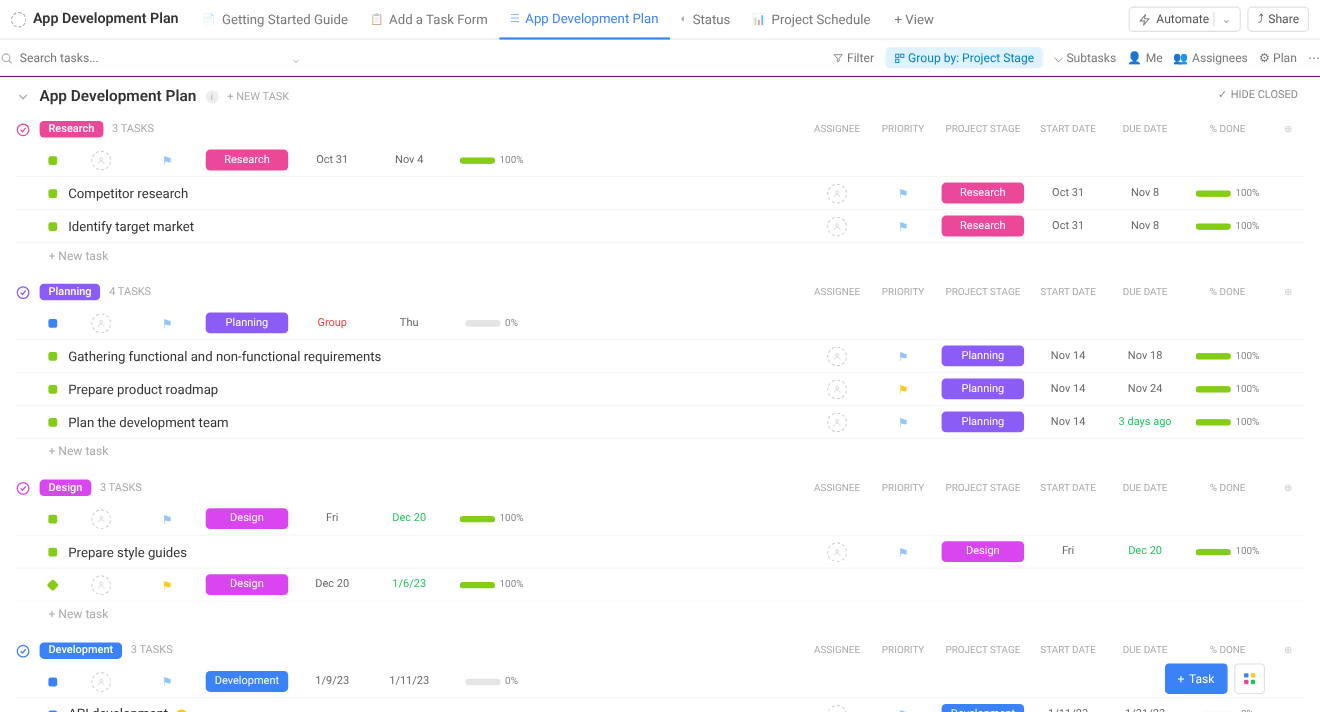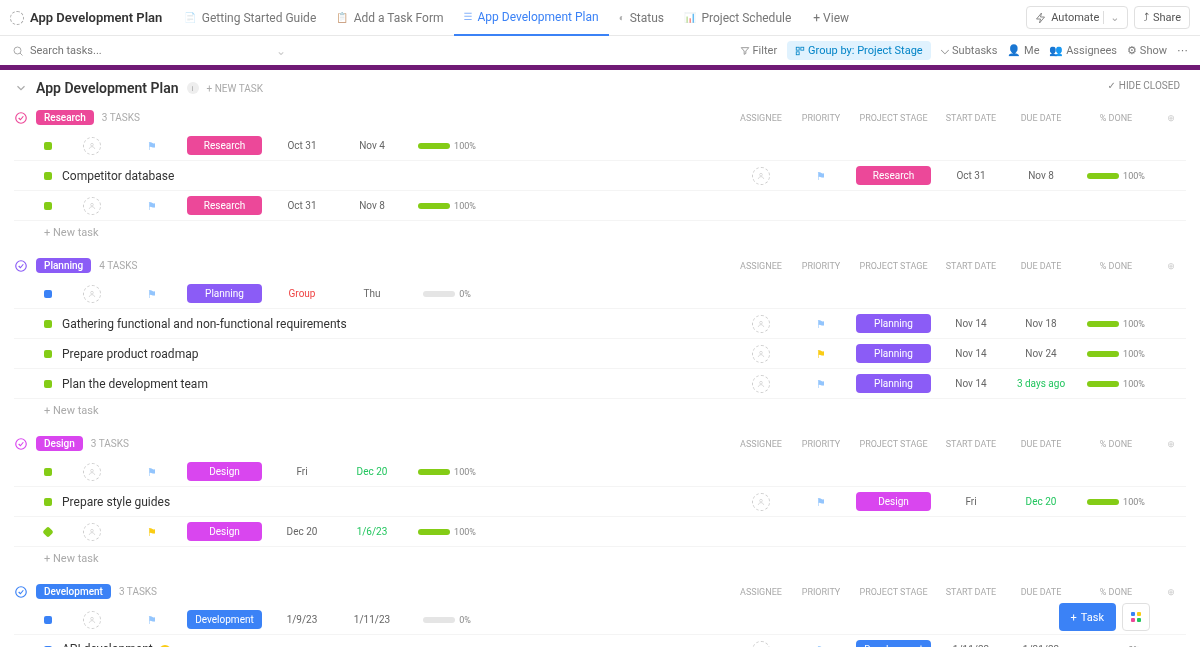--- a/index.html
+++ b/index.html
@@ -6,21 +6,21 @@
 body{background:#fff;color:#333;font-size:12px;width:1200px;height:647px;overflow:hidden;position:relative}
 .header{display:flex;align-items:center;height:36px;border-bottom:1px solid #e8e8e8;padding:0 10px}
 .header-left{display:flex;align-items:center;flex:1;gap:2px}
 .app-title{font-weight:600;font-size:13px;color:#333;display:flex;align-items:center;gap:6px;margin-right:10px}
 .app-title-icon{width:14px;height:14px;border:1.5px dashed #aaa;border-radius:50%}
 .tab{display:flex;align-items:center;gap:5px;padding:0 10px;height:36px;color:#777;cursor:pointer;font-size:12px}
 .tab.active{color:#3b82f6;border-bottom:2px solid #3b82f6}
 .tab-icon{width:12px;height:12px}
 .header-right{display:flex;align-items:center;gap:6px}
 .btn-light{display:flex;align-items:center;gap:4px;padding:4px 8px;border:1px solid #e0e0e0;border-radius:4px;background:#fff;color:#555;cursor:pointer;font-size:11px}
-.toolbar{display:flex;align-items:center;height:34px;border-bottom:5px solid #701a75;padding:0 12px}
+.toolbar{display:flex;align-items:center;height:34px;border-bottom:1px solid #701a75;padding:0 0}
 .search-box{display:flex;align-items:center;gap:6px;flex:1;color:#aaa}
 .search-input{border:none;outline:none;font-size:11px;color:#666;width:200px}
 .toolbar-right{display:flex;align-items:center;gap:10px;font-size:11px;color:#777}
 .tool-item{display:flex;align-items:center;gap:3px;cursor:pointer}
 .group-by{background:#e0f2fe;color:#0284c7;padding:3px 8px;border-radius:4px}
 .content{padding:10px 14px;overflow-y:auto;height:calc(100% - 70px)}
 .list-title{display:flex;align-items:center;gap:8px;margin-bottom:8px}
 .list-title-text{font-weight:600;font-size:14px;color:#333}
 .new-task-link{color:#aaa;font-size:10px;cursor:pointer}
 .hide-closed{position:absolute;right:20px;top:80px;font-size:10px;color:#888;display:flex;align-items:center;gap:3px}
@@ -144,21 +144,21 @@
     <div class="tool-item">
       <span>👤</span>
       <span>Me</span>
     </div>
     <div class="tool-item">
       <span>👥</span>
       <span>Assignees</span>
     </div>
     <div class="tool-item">
       <span>⚙</span>
-      <span>Show</span>
+      <span>Plan</span>
     </div>
     <div class="tool-item">⋯</div>
   </div>
 </div>
 
 <div class="content">
   <div class="list-title">
     <svg width="14" height="14" viewBox="0 0 24 24" fill="none" stroke="#aaa" stroke-width="2">
         <path d="M6 9l6 6 6-6"></path>
       </svg>
@@ -213,21 +213,21 @@
                   <div class="progress-fill" style="width:100%;"></div>
                 </div>
                 <span class="progress-text">100%</span>
               </div>
             </div>
         <div class="col col-add"></div>
       </div>
     </div>
         <div class="task-row">
       <div class="task-status-sq" style="background:#84cc16"></div>
-      <div class="task-name">Competitor database</div>
+      <div class="task-name">Competitor research</div>
       <div class="task-cols">
         <div class="col col-assignee">
               <div class="assignee-circle">
                 <svg width="8" height="8" viewBox="0 0 24 24" fill="none" stroke="#ccc" stroke-width="2">
                   <circle cx="12" cy="8" r="4"></circle>
                   <path d="M4 21c0-4 4-7 8-7s8 3 8 7"></path>
                 </svg>
               </div>
             </div>
         <div class="col col-priority"><span class="flag" style="color:#93c5fd">⚑</span></div>
@@ -242,20 +242,21 @@
                   <div class="progress-fill" style="width:100%;"></div>
                 </div>
                 <span class="progress-text">100%</span>
               </div>
             </div>
         <div class="col col-add"></div>
       </div>
     </div>
         <div class="task-row">
       <div class="task-status-sq" style="background:#84cc16"></div>
+      <div class="task-name">Identify target market</div>
       <div class="task-cols">
         <div class="col col-assignee">
               <div class="assignee-circle">
                 <svg width="8" height="8" viewBox="0 0 24 24" fill="none" stroke="#ccc" stroke-width="2">
                   <circle cx="12" cy="8" r="4"></circle>
                   <path d="M4 21c0-4 4-7 8-7s8 3 8 7"></path>
                 </svg>
               </div>
             </div>
         <div class="col col-priority"><span class="flag" style="color:#93c5fd">⚑</span></div>

